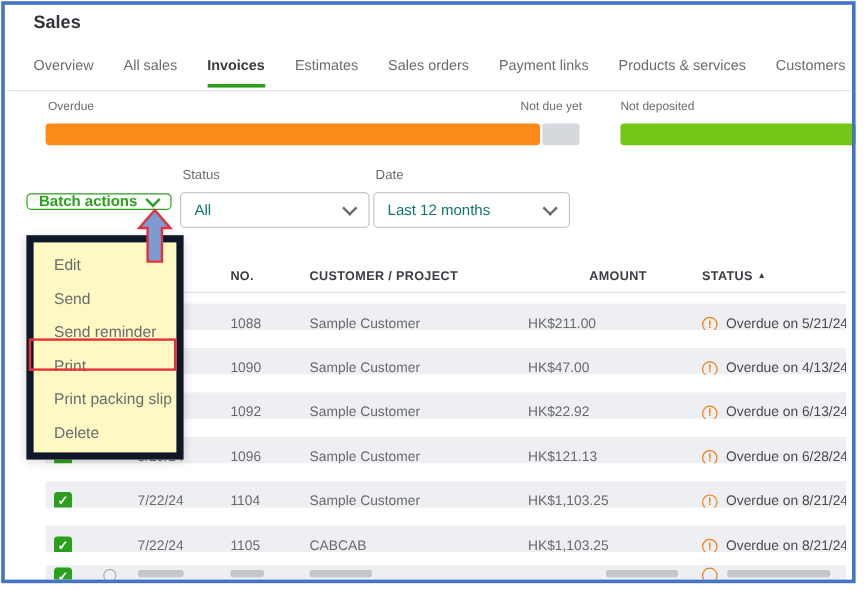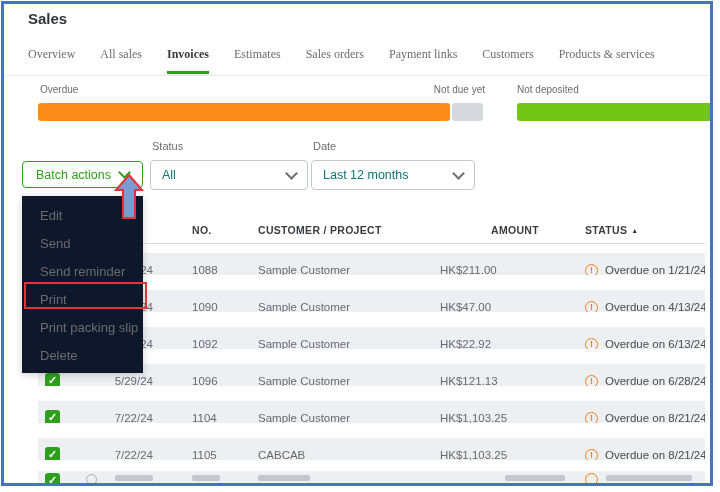--- a/index.html
+++ b/index.html
@@ -2,36 +2,36 @@
 <html><head>
 <meta charset="utf-8">
 <style>
   html,body{margin:0;padding:0;background:#fff;}
   .screen{position:relative;width:720px;height:492px;background:#ffffff;
     font-family:"Liberation Sans",sans-serif;overflow:hidden;}
   .frame{position:absolute;left:1px;top:1px;width:706px;height:479px;
     border:3px solid #4573c6;z-index:60;pointer-events:none;}
   .title{position:absolute;left:28px;top:10px;font-size:15px;font-weight:bold;color:#33343a;}
   .tabs{position:absolute;left:28px;top:47px;display:flex;gap:25px;font-size:12px;color:#6b6c72;}
-  .tab{padding-bottom:9px;white-space:nowrap;cursor:pointer;font-family:Liberation Serif, serif;}
+  .tab{padding-bottom:9px;white-space:nowrap;cursor:pointer;}
   .tab.active{color:#393a3d;font-weight:bold;border-bottom:3px solid #2ca01c;}
   .tabline{position:absolute;left:5px;top:75px;width:704px;height:1px;background:#e4e6e9;}
   .barlabel{position:absolute;top:84px;font-size:10px;color:#6b6c72;}
   .bar{position:absolute;top:103px;height:18px;border-radius:3px;}
   .flabel{position:absolute;top:140px;font-size:11px;color:#6b6c72;}
-  .batch-btn{position:absolute;left:22px;top:161px;width:121px;height:27px;background:#fff;
+  .batch-btn{position:absolute;left:22px;top:161px;width:121px;height:14px;background:#fff;
     border:1px solid #2ca01c;border-radius:4px;display:flex;align-items:center;justify-content:center;
-    gap:9px;color:#2ca01c;font-size:12.5px;font-weight:normal;box-sizing:border-box;cursor:pointer;}
+    gap:9px;color:#2ca01c;font-size:12.5px;font-weight:bold;box-sizing:border-box;cursor:pointer;}
   .select{position:absolute;top:160px;height:30px;background:#fff;border:1px solid #c3c7cc;border-radius:4px;
     box-sizing:border-box;display:flex;align-items:center;justify-content:space-between;
     padding:0 11px;font-size:12.5px;color:#0f766e;cursor:pointer;}
   .chev{width:7px;height:7px;border-right:2px solid currentColor;border-bottom:2px solid currentColor;
     transform:rotate(45deg);margin-top:-4px;flex:none;}
   .chev.gray{color:#6b6c72;}
-  .menu{position:absolute;left:22px;top:196px;width:119px;background:#0f172a;border:1px solid #0f172a;
+  .menu{position:absolute;left:22px;top:196px;width:119px;background:#fef9c3;border:6px solid #0f172a;
     box-shadow:0 2px 8px rgba(0,0,0,.18);z-index:20;padding:4px 0 3px 0;}
   .menu-item{height:28px;display:flex;align-items:center;padding-left:17px;font-size:13px;color:#6b6c72;cursor:pointer;}
   .redbox{position:absolute;left:24px;top:282px;width:119px;height:23px;border:2px solid #e53238;z-index:30;}
   .arrow{position:absolute;left:112px;top:173px;z-index:40;}
   .thead span.h{position:absolute;top:224px;font-size:10.5px;font-weight:bold;color:#3c3d42;letter-spacing:.3px;}
   .hline{position:absolute;left:38px;top:243px;width:667px;height:1px;background:#dcdee1;}
   .row{position:absolute;left:38px;width:667px;height:22px;background:#edeff2;overflow:hidden;}
   .row .cell{position:absolute;top:0;line-height:34px;font-size:11.5px;color:#686a70;white-space:nowrap;}
   .cb{position:absolute;left:7px;top:9px;width:15px;height:15px;background:#2ca01c;border-radius:3px;
     color:#fff;font-size:11px;font-weight:bold;display:flex;align-items:center;justify-content:center;cursor:pointer;}
@@ -55,22 +55,22 @@
 
   <div class="title">Sales</div>
 
   <div class="tabs">
       <span class="tab">Overview</span>
       <span class="tab">All sales</span>
       <span class="tab active">Invoices</span>
       <span class="tab">Estimates</span>
       <span class="tab">Sales orders</span>
       <span class="tab">Payment links</span>
+      <span class="tab">Products &amp; services</span>
       <span class="tab">Customers</span>
-      <span class="tab">Products &amp; services</span>
     </div>
   <div class="tabline"></div>
 
   <div class="barlabel" style="left:40px">Overdue</div>
   <div class="barlabel" style="left:420px;width:65px;text-align:right">Not due yet</div>
   <div class="barlabel" style="left:517px">Not deposited</div>
   <div class="bar" id="bar-overdue" style="left: 38px; width: 412px; background: rgb(251, 138, 25);"></div>
   <div class="bar" id="bar-notdue" style="left: 452px; width: 31px; background: rgb(213, 216, 220);"></div>
   <div class="bar" id="bar-deposited" style="left: 517px; width: 196px; background: rgb(114, 199, 22);"></div>
 
@@ -104,21 +104,21 @@
       <div class="row" style="top: 253px;">
       <span class="cb">
           <span>✓</span>
         </span>
       <span class="cell c-date">24</span>
       <span class="cell c-no">1088</span>
       <span class="cell c-cust">Sample Customer</span>
       <span class="cell c-amt">HK$211.00</span>
       <span class="status">
         <span class="sicon">!</span>
-        <span class="stext">Overdue on 1/21/24</span>
+        <span class="stext">Overdue on 5/21/24</span>
       </span>
     </div>
       <div class="row" style="top: 290px;">
       <span class="cb">
           <span>✓</span>
         </span>
       <span class="cell c-date">24</span>
       <span class="cell c-no">1090</span>
       <span class="cell c-cust">Sample Customer</span>
       <span class="cell c-amt">HK$47.00</span>

